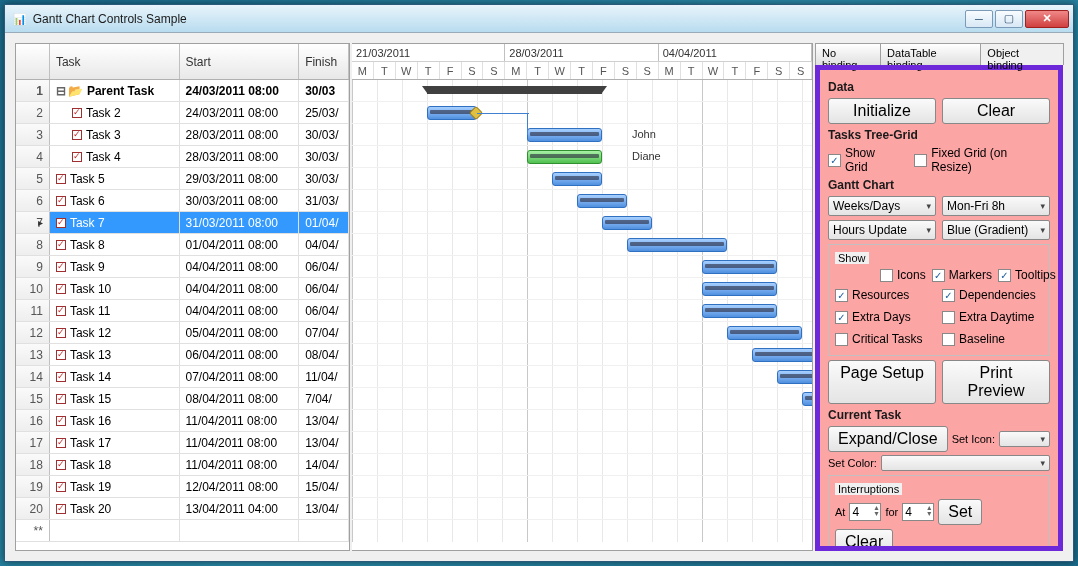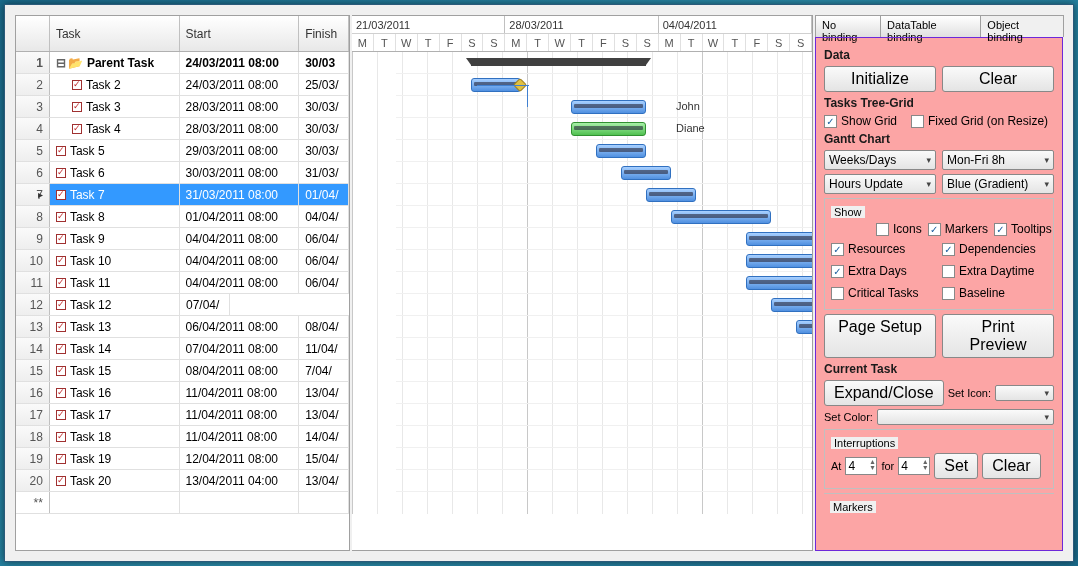--- a/index.html
+++ b/index.html
@@ -34,58 +34,66 @@
 .folder-icon { margin-right: 4px; }
 .expand-icon { margin-right: 2px; color: #666; cursor: pointer; }
 .row.blank .cell { background: #fff; }
 .row.blank .cell.num::before { content: '*'; margin-left: -4px; color: #555; }
 .gantt-pane { flex: 1; background: #fff; border: 1px solid #a0a0a0; border-left: none; position: relative; overflow: hidden; }
 .gantt-header { height: 36px; border-bottom: 1px solid #b0b0b0; display: flex; flex-direction: column; }
 .gantt-header-row { flex: 1; display: flex; border-bottom: 1px solid #d0d0d0; }
 .gantt-header-row:last-child { border-bottom: none; }
 .gantt-week { border-right: 1px solid #c0c0c0; padding: 0 4px; display: flex; align-items: center; font-size: 11px; color: #333; }
 .gantt-day { width: 25px; border-right: 1px solid #e0e0e0; text-align: center; font-size: 11px; color: #555; display: flex; align-items: center; justify-content: center; }
-.gantt-body { position: relative; padding-left: 44px; }
+.gantt-body { position: relative; }
 .gantt-row { height: 22px; border-bottom: 1px solid #f0f0f0; position: relative; }
 .gantt-grid-col { position: absolute; top: 0; bottom: 0; border-right: 1px solid #e8e8e8; }
 .gantt-grid-col.week { border-right: 1px solid #c8c8c8; }
 .bar { position: absolute; height: 14px; top: 4px; background: linear-gradient(180deg, #a8d0ff, #5090e0); border: 1px solid #3070c0; border-radius: 3px; }
 .bar.green { background: linear-gradient(180deg, #a8f0a8, #50c050); border-color: #309030; }
 .bar.summary { height: 8px; top: 6px; background: #404040; border: none; border-radius: 0; }
 .bar.summary::before, .bar.summary::after { content: ''; position: absolute; top: 0; width: 0; height: 0; border-left: 5px solid transparent; border-right: 5px solid transparent; border-top: 7px solid #404040; }
 .bar.summary::before { left: -5px; }
 .bar.summary::after { right: -5px; }
 .bar .mark { position: absolute; top: 3px; left: 2px; right: 2px; height: 4px; background: rgba(40,40,60,0.6); border-radius: 1px; }
 .milestone { position: absolute; top: 6px; width: 10px; height: 10px; background: #e0c040; border: 1px solid #a08020; transform: rotate(45deg); border-radius: 2px; }
 .resource-label { position: absolute; top: 4px; font-size: 11px; color: #333; }
 .dep-line { position: absolute; border-top: 1px solid #4080d0; }
 .side-pane { width: 248px; background: #fca5a5; display: flex; flex-direction: column; }
 .tabs { display: flex; height: 22px; }
 .tab { padding: 3px 6px; border: 1px solid #a0a0a0; background: linear-gradient(180deg, #fff, #e0e0e0); font-size: 11px; cursor: pointer; margin-right: -1px; border-bottom: none; }
 .tab.active { background: #f0f0f0; z-index: 1; }
-.tab-content { border: 1px solid #6d28d9; flex: 1; padding: 6px 8px; overflow-y: auto; }
+.tab-content { border: 5px solid #6d28d9; flex: 1; padding: 6px 8px; overflow-y: auto; }
 .section-title { font-weight: bold; font-size: 12px; color: #1a1a1a; margin: 4px 0; }
 .btn-row { display: flex; gap: 6px; margin: 4px 0; }
 .btn { flex: 1; padding: 3px 9px; background: linear-gradient(180deg, #fafafa, #e4e4e4); border: 1px solid #888; border-radius: 3px; font-size: 16px; cursor: pointer; text-align: center; }
 .chk-row { display: flex; align-items: center; gap: 4px; margin: 3px 0; font-size: 11px; }
 .chk-grid { display: grid; grid-template-columns: 1fr 1fr; gap: 2px 6px; }
 .chk { width: 13px; height: 13px; border: 1px solid #888; background: #fff; display: inline-flex; align-items: center; justify-content: center; font-size: 10px; color: #2060a0; }
 .sel { padding: 2px 4px; background: linear-gradient(180deg, #fafafa, #e4e4e4); border: 1px solid #888; border-radius: 2px; font-size: 11px; display: flex; justify-content: space-between; align-items: center; cursor: pointer; }
 .sel::after { content: '▾'; margin-left: 4px; color: #444; font-size: 9px; }
 .fieldset { border: 1px solid #c0c0c0; padding: 6px; margin: 4px 0; }
 .fieldset .legend { font-size: 11px; margin-top: -12px; background: #f0f0f0; display: inline-block; padding: 0 3px; }
 .numfield { width: 32px; padding: 1px 2px; border: 1px solid #888; background: #fff; font-size: 11px; display: inline-flex; }
 .numfield .spinner { margin-left: auto; color: #666; font-size: 8px; line-height: 6px; }
 .label-inline { font-size: 11px; }
 .row-tight { display: flex; align-items: center; gap: 4px; margin: 3px 0; flex-wrap: wrap; }
 </style>
 </head>
 <body>
 
 <div class="window">
+  <div class="titlebar">
+    <div class="title">Gantt Chart Controls Sample</div>
+    <div class="winbtns">
+      <div class="winbtn">─</div>
+      <div class="winbtn">▢</div>
+      <div class="winbtn close">✕</div>
+    </div>
+  </div>
 
   <div class="content">
 
     <div class="grid-pane">
       <div class="grid-header">
         <div class="col col-num"></div>
         <div class="col col-task">Task</div>
         <div class="col col-start">Start</div>
         <div class="col col-finish">Finish</div>
       </div>
@@ -189,20 +197,21 @@
             </div>
             <div class="cell start">04/04/2011 08:00</div>
             <div class="cell finish">06/04/</div>
           </div>
           <div class="row">
             <div class="cell num">12</div>
             <div class="cell task" style="">
               <span class="task-icon"></span>
               <span>Task 12</span>
             </div>
+            <div class="cell start">05/04/2011 08:00</div>
             <div class="cell finish">07/04/</div>
           </div>
           <div class="row">
             <div class="cell num">13</div>
             <div class="cell task" style="">
               <span class="task-icon"></span>
               <span>Task 13</span>
             </div>
             <div class="cell start">06/04/2011 08:00</div>
             <div class="cell finish">08/04/</div>

